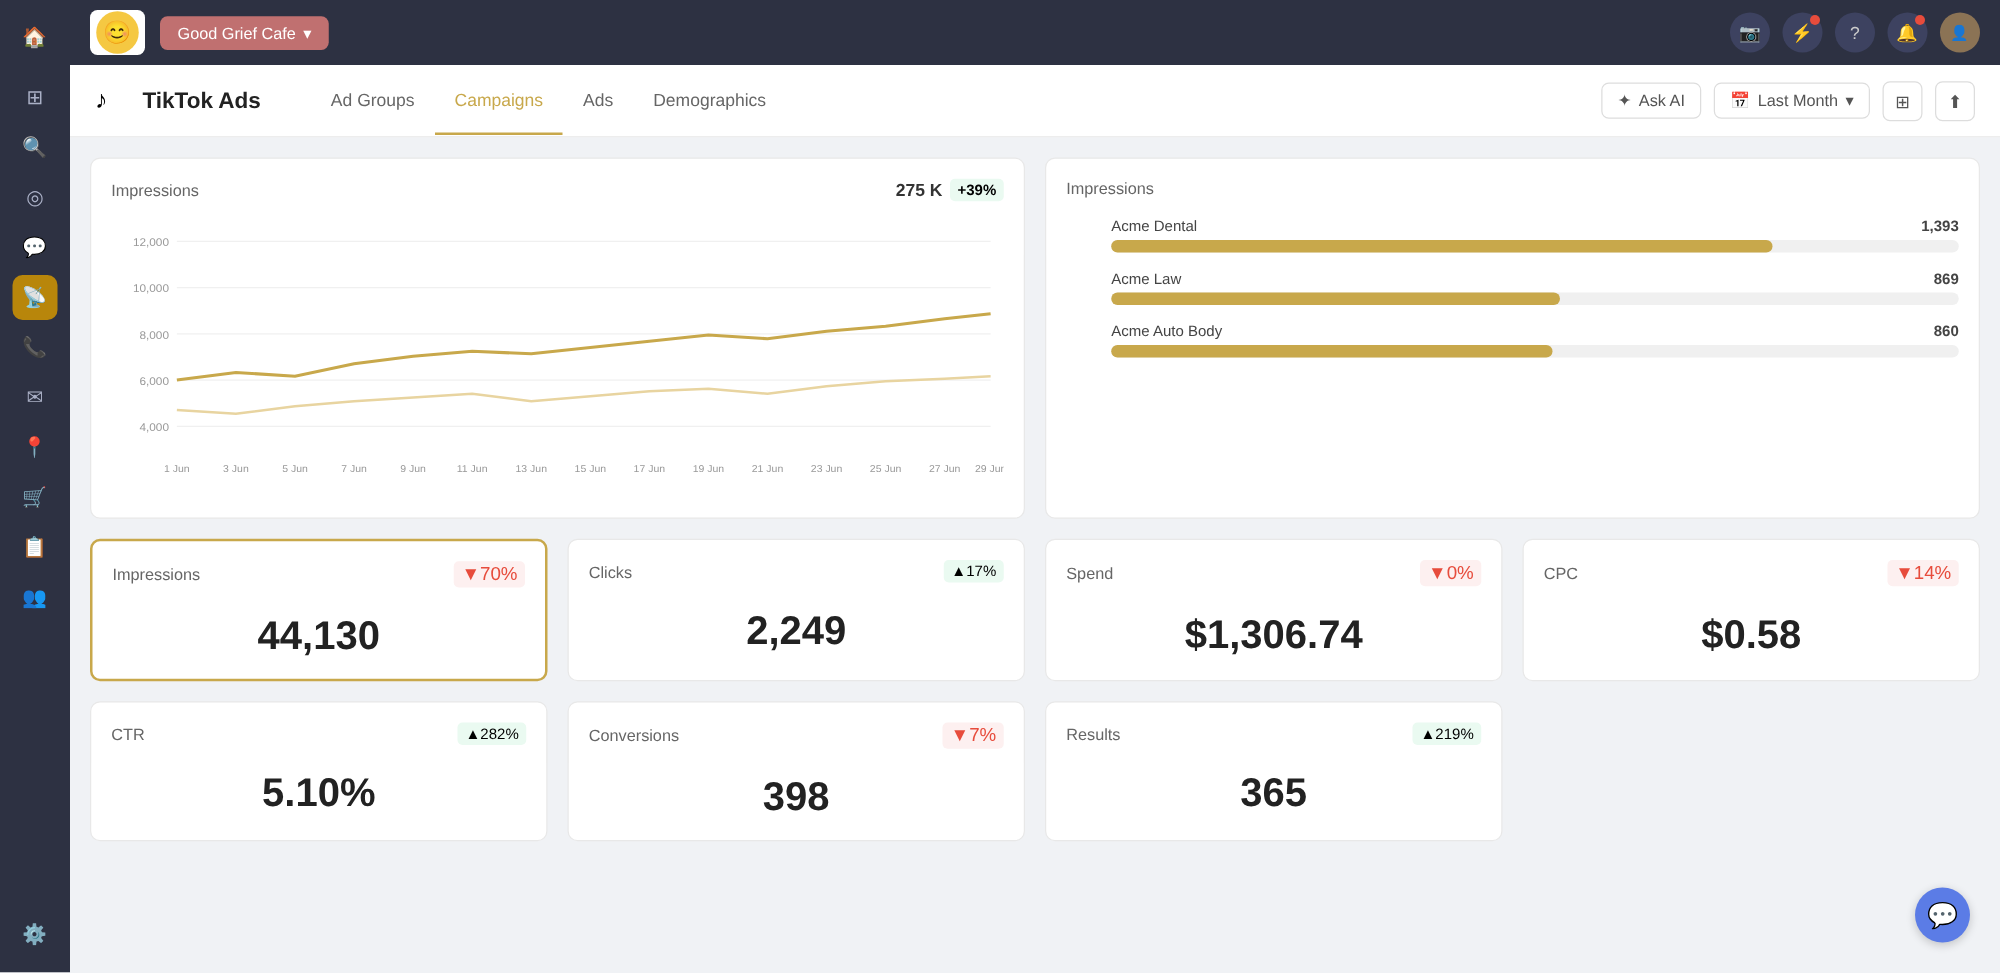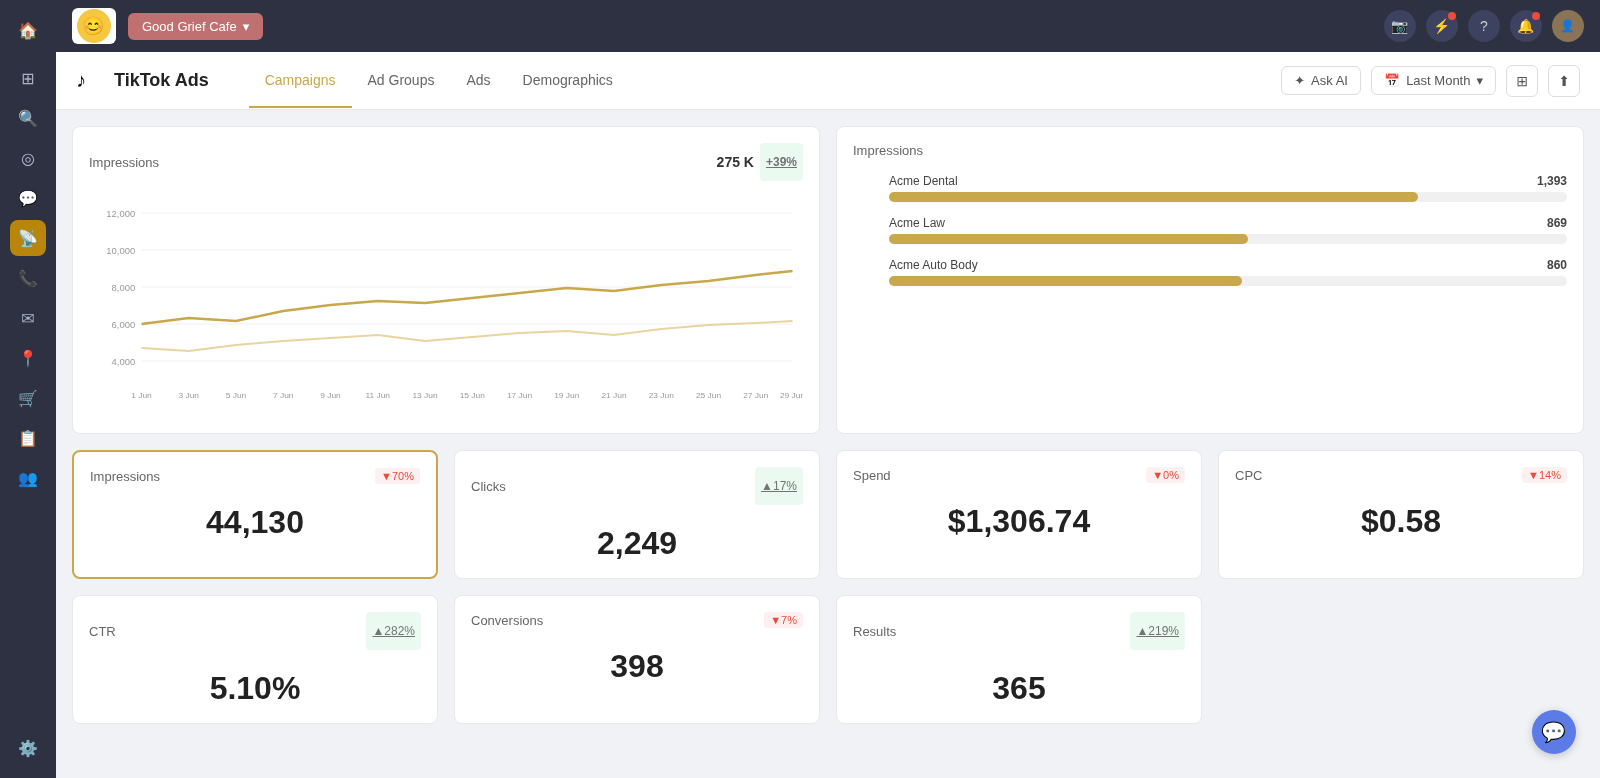--- a/index.html
+++ b/index.html
@@ -45,22 +45,22 @@
 
     
     .card { background: #fff; border-radius: 8px; padding: 16px; border: 1px solid #e8e8e8; }
     .card.selected { border: 2px solid #c8a84b; }
 
     
     .chart-card { padding: 16px; }
     .chart-header { display: flex; justify-content: space-between; align-items: center; margin-bottom: 12px; }
     .chart-title { font-size: 13px; color: #666; }
     .chart-value { font-size: 14px; font-weight: 600; color: #333; display: flex; align-items: center; gap: 6px; }
-    .trend-up { color: #737373; font-size: 12px; background: #eafaf1; padding: 12px 6px; border-radius: 4px; text-decoration: underline; }
-    .trend-down { color: #e74c3c; font-size: 11px; background: #fdf0f0; padding: 2px 6px; border-radius: 4px; }
+    .trend-up { color: #000000; font-size: 12px; background: #eafaf1; padding: 2px 6px; border-radius: 4px; }
+    .trend-down { color: #e74c3c; font-size: 15px; background: #fdf0f0; padding: 2px 6px; border-radius: 4px; }
 
     
     .bar-card-title { font-size: 13px; color: #666; margin-bottom: 16px; }
     .bar-item { margin-bottom: 14px; margin-left: 36px; }
     .bar-item-header { display: flex; justify-content: space-between; font-size: 12px; color: #444; margin-bottom: 4px; }
     .bar-track { background: #f0f0f0; height: 10px; border-radius: 5px; }
     .bar-fill { height: 10px; border-radius: 5px; background: #c8a84b; }
 
     
     .metric-card-title { font-size: 13px; color: #666; display: flex; justify-content: space-between; align-items: center; margin-bottom: 20px; }
@@ -115,22 +115,22 @@
         <div class="badge"></div>
       </div>
       <div class="avatar">👤</div>
     </div>
   </div>
 
   <div class="page-header">
     <span class="tiktok-logo">♪</span>
     <span class="page-title">TikTok Ads</span>
     <div class="nav-tabs">
+      <div class="nav-tab">Ad Groups</div>
       <div class="nav-tab active">Campaigns</div>
-      <div class="nav-tab">Ad Groups</div>
       <div class="nav-tab">Ads</div>
       <div class="nav-tab">Demographics</div>
     </div>
     <div class="header-actions">
       <button class="ask-ai-btn">
         <span>✦</span>
         <span>Ask AI</span>
       </button>
       <button class="date-btn">
         <span>📅</span>

